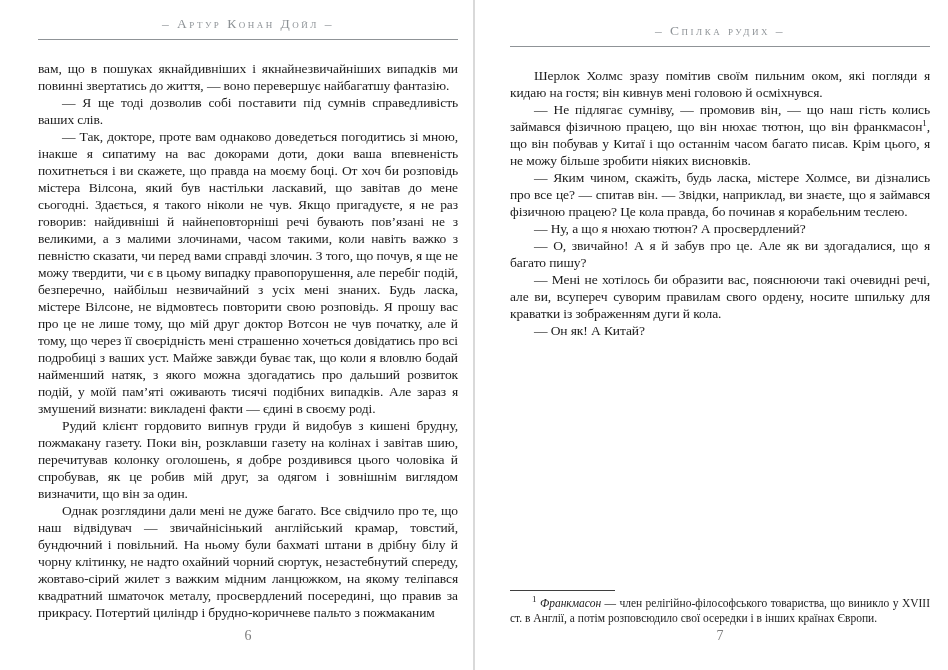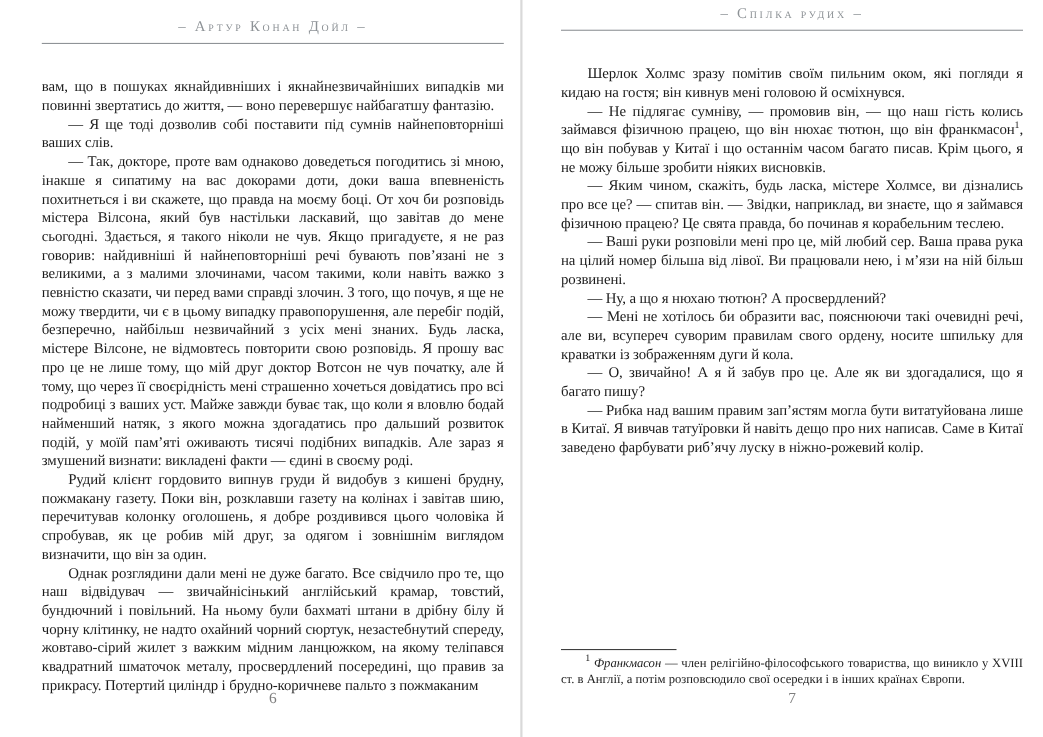--- a/index.html
+++ b/index.html
@@ -11,40 +11,40 @@
     overflow: hidden;
   }
   .spread { display: flex; width: 948px; height: 670px; }
   .page {
     position: relative;
     width: 473px; height: 670px;
     box-sizing: border-box;
     overflow: hidden;
   }
   .page.left  { padding: 14px 15px 0 38px; }
-  .page.right { padding: 2px 18px 0 35px; }
+  .page.right { padding: 21px 18px 0 35px; }
   .gutter { width: 2px; height: 670px; background: var(--divider_color, #d9d9d9); }
 
   .running-head {
     text-align: center;
     font-variant: small-caps;
     letter-spacing: 2.5px;
     font-size: 13.5px;
     color: var(--header_color, #8d9296);
     height: 20px;
     line-height: 20px;
   }
   .head-rule {
     border: none;
     border-top: 1px solid var(--rule_color, #8f9397);
     margin: 5px 0 0 0;
   }
 
   .body-text {
-    margin-top: 30px;
+    margin-top: 20px;
     font-size: 13.5px;
     line-height: 17px;
     letter-spacing: -0.1px;
     text-align: justify;
     color: var(--text_color, #1b1b1b);
   }
   .body-text p { margin: 0; }
   .body-text p.indent { text-indent: 24px; }
   sup.fn-ref {
     font-size: 9px;
@@ -86,42 +86,41 @@
 </head>
 <body>
 
 <div class="spread">
 
   <div class="page left">
     <div class="running-head">– Артур Конан Дойл –</div>
     <hr class="head-rule">
     <div class="body-text">
         <p class="">вам, що в пошуках якнайдивніших і якнайнезвичайніших випадків ми повинні звертатись до життя, — воно перевершує найбагатшу фантазію.</p>
-        <p class="indent">— Я ще тоді дозволив собі поставити під сумнів найнеповторніші ваших слів.</p>
+        <p class="indent">— Я ще тоді дозволив собі поставити під сумнів справедливість ваших слів.</p>
         <p class="indent">— Так, докторе, проте вам однаково доведеться погодитись зі мною, інакше я сипатиму на вас докорами доти, доки ваша впевненість похитнеться і ви скажете, що правда на моєму боці. От хоч би розповідь містера Вілсона, який був настільки ласкавий, що завітав до мене сьогодні. Здається, я такого ніколи не чув. Якщо пригадуєте, я не раз говорив: найдивніші й найнеповторніші речі бувають пов’язані не з великими, а з малими злочинами, часом такими, коли навіть важко з певністю сказати, чи перед вами справді злочин. З того, що почув, я ще не можу твердити, чи є в цьому випадку правопорушення, але перебіг подій, безперечно, найбільш незвичайний з усіх мені знаних. Будь ласка, містере Вілсоне, не відмовтесь повторити свою розповідь. Я прошу вас про це не лише тому, що мій друг доктор Вотсон не чув початку, але й тому, що через її своєрідність мені страшенно хочеться довідатись про всі подробиці з ваших уст. Майже завжди буває так, що коли я вловлю бодай найменший натяк, з якого можна здогадатись про дальший розвиток подій, у моїй пам’яті оживають тисячі подібних випадків. Але зараз я змушений визнати: викладені факти — єдині в своєму роді.</p>
         <p class="indent">Рудий клієнт гордовито випнув груди й видобув з кишені брудну, пожмакану газету. Поки він, розклавши газету на колінах і завітав шию, перечитував колонку оголошень, я добре роздивився цього чоловіка й спробував, як це робив мій друг, за одягом і зовнішнім виглядом визначити, що він за один.</p>
         <p class="indent">Однак розглядини дали мені не дуже багато. Все свідчило про те, що наш відвідувач — звичайнісінький англійський крамар, товстий, бундючний і повільний. На ньому були бахматі штани в дрібну білу й чорну клітинку, не надто охайний чорний сюртук, незастебнутий спереду, жовтаво-сірий жилет з важким мідним ланцюжком, на якому теліпався квадратний шматочок металу, просвердлений посередині, що правив за прикрасу. Потертий циліндр і брудно-коричневе пальто з пожмаканим</p>
       </div>
     <div class="page-number">6</div>
   </div>
 
   <div class="gutter"></div>
 
   <div class="page right">
     <div class="running-head">– Спілка рудих –</div>
     <hr class="head-rule">
     <div class="body-text">
         <p class="indent">Шерлок Холмс зразу помітив своїм пильним оком, які погляди я кидаю на гостя; він кивнув мені головою й осміхнувся.</p>
         <p class="indent">— Не підлягає сумніву, — промовив він, — що наш гість колись займався фізичною працею, що він нюхає тютюн, що він франкмасон<sup class="fn-ref">1</sup>, що він побував у Китаї і що останнім часом багато писав. Крім цього, я не можу більше зробити ніяких висновків.</p>
-        <p class="indent">— Яким чином, скажіть, будь ласка, містере Холмсе, ви дізнались про все це? — спитав він. — Звідки, наприклад, ви знаєте, що я займався фізичною працею? Це свята правда, бо починав я корабельним теслею.</p>
-        <p class="indent">— Ваші руки розповіли мені про це, мій любий сер. Ваша права рука на цілий номер більша від лівої. Ви працювали нею, і м’язи на ній більш розвинені.</p>
+        <p class="indent">— Яким чином, скажіть, будь ласка, містере Холмсе, ви дізнались про все це? — спитав він. — Звідки, наприклад, ви знаєте, що я займався фізичною працею? Це кола правда, бо починав я корабельним теслею.</p>
         <p class="indent">— Ну, а що я нюхаю тютюн? А просвердлений?</p>
+        <p class="indent">— О, звичайно! А я й забув про це. Але як ви здогадалися, що я багато пишу?</p>
         <p class="indent">— Мені не хотілось би образити вас, пояснюючи такі очевидні речі, але ви, всупереч суворим правилам свого ордену, носите шпильку для краватки із зображенням дуги й кола.</p>
-        <p class="indent">— О, звичайно! А я й забув про це. Але як ви здогадалися, що я багато пишу?</p>
-        <p class="indent">— Рибка над вашим правим зап’ястям могла бути витатуйована лише в Китаї. Я вивчав татуїровки й навіть дещо про них написав. Саме в Китаї заведено фарбувати риб’ячу луску в ніжно-рожевий колір.</p>
+        <p class="indent">— Он як! А Китай?</p>
       </div>
     <div class="footnote">
       <hr class="footnote-rule">
       <p class="footnote-text"><sup class="fn-ref">1</sup><i> Франкмасон</i> — член релігійно-філософського товариства, що виникло у XVIII ст. в Англії, а потім розповсюдило свої осередки і в інших країнах Європи.</p>
     </div>
     <div class="page-number">7</div>
   </div>
 
 </div>
 

